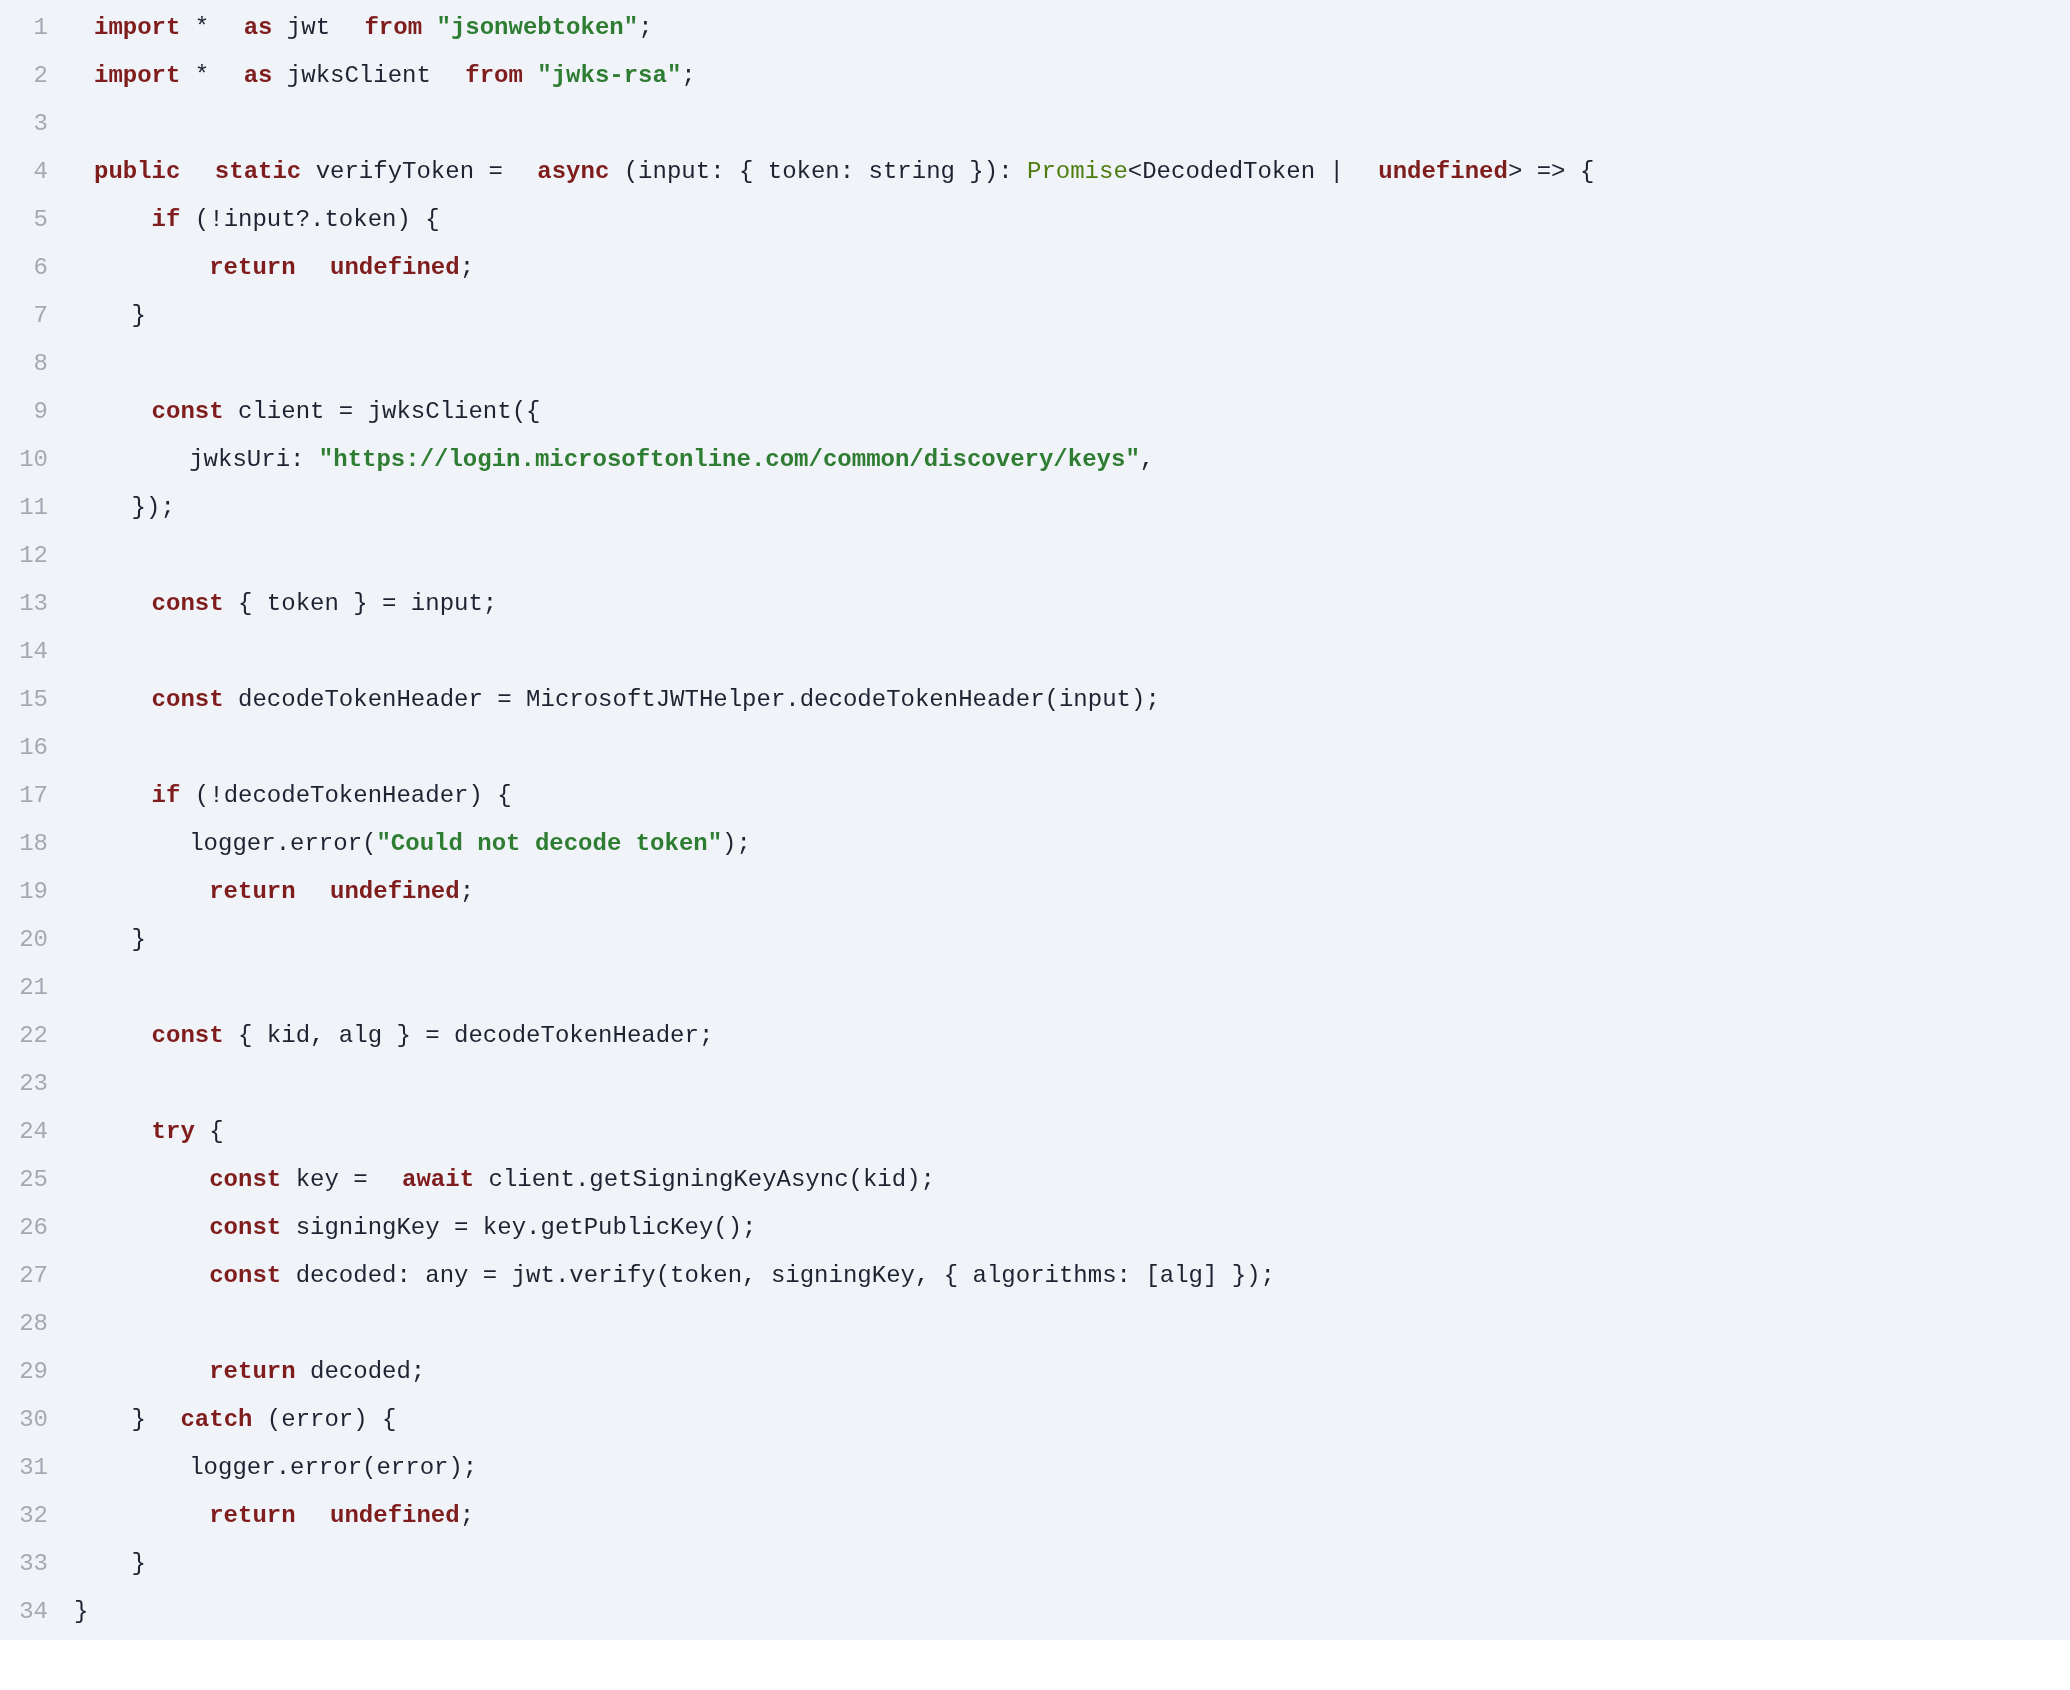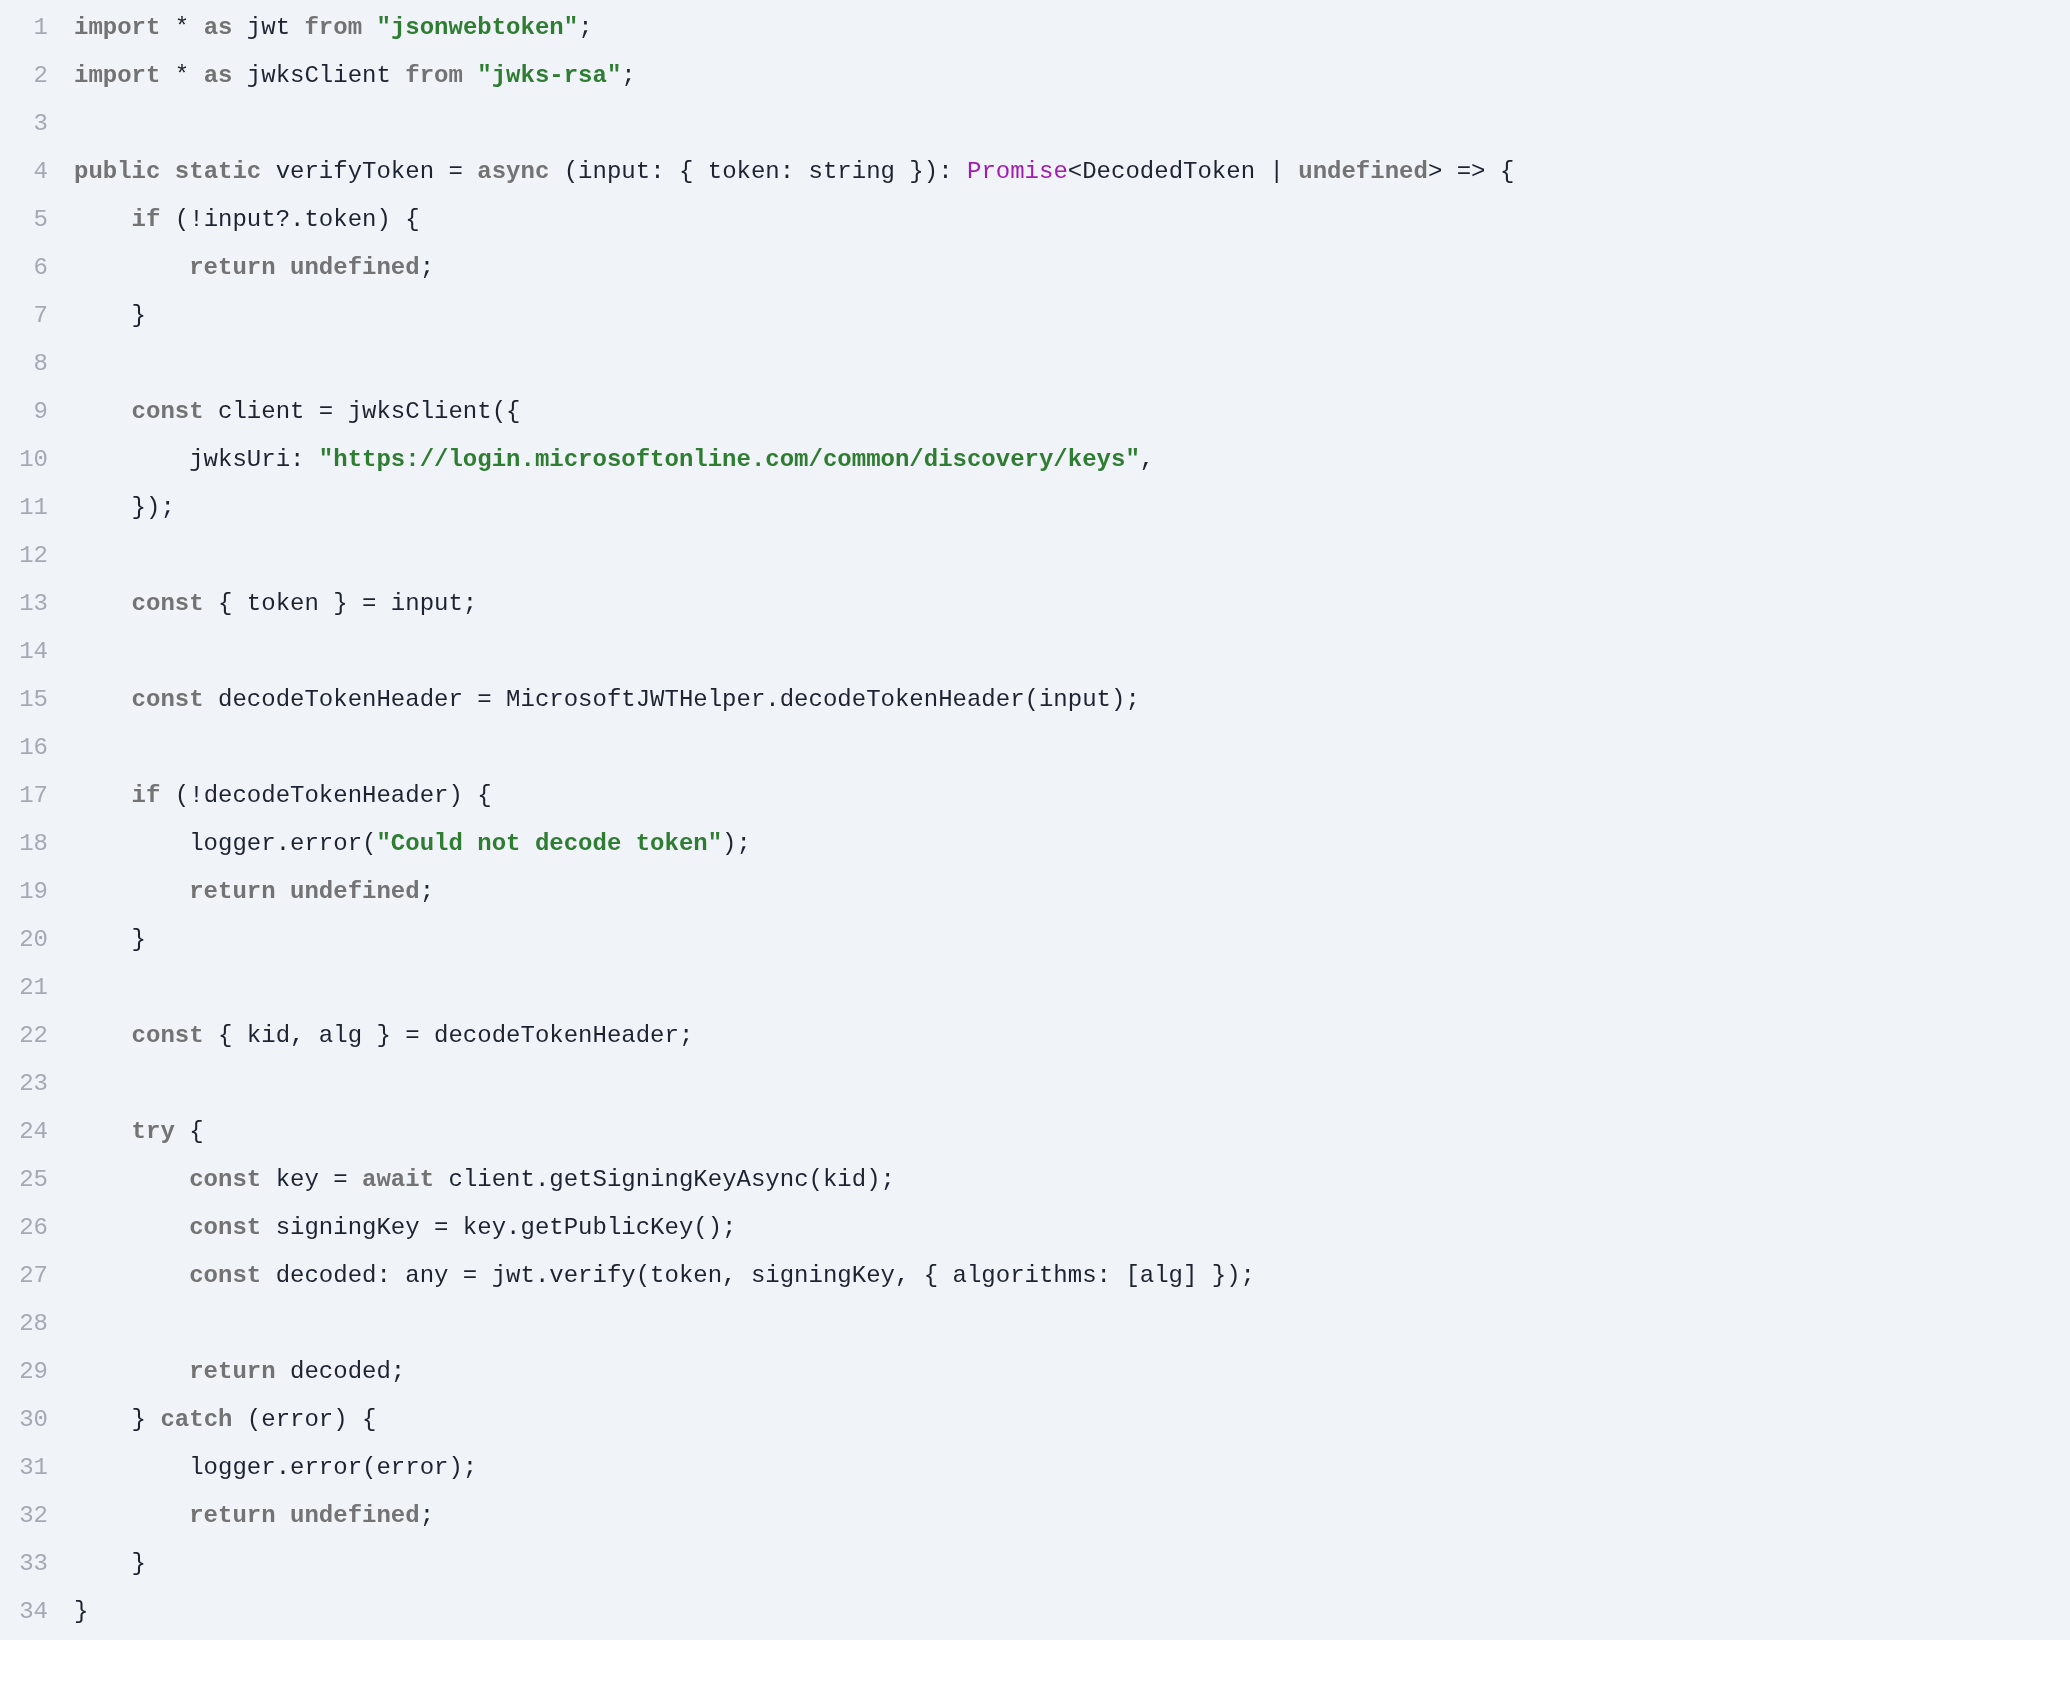--- a/index.html
+++ b/index.html
@@ -28,23 +28,23 @@
     user-select: none;
     min-width: 60px;
     box-sizing: border-box;
   }
   .code {
     padding: 4px 0 4px 14px;
     background: #f0f3f8;
     flex: 1;
   }
   .line { height: 48px; }
-  .tok-kw   { color: #737373; font-weight: 700; }   
+  .tok-kw   { color: #7f1d1d; font-weight: 700; margin-left: 20px; }   
   .tok-str  { color: #2e7d32; font-weight: 700; }   
-  .tok-type { color: #a21caf; }                     
+  .tok-type { color: #4d7c0f; }                     
   .tok-plain{ color: #1d2330; }                     
 </style>
 </head>
 <body>
 
 <div class="code-block">
   <div class="gutter" id="gutter"><div class="line">1</div><div class="line">2</div><div class="line">3</div><div class="line">4</div><div class="line">5</div><div class="line">6</div><div class="line">7</div><div class="line">8</div><div class="line">9</div><div class="line">10</div><div class="line">11</div><div class="line">12</div><div class="line">13</div><div class="line">14</div><div class="line">15</div><div class="line">16</div><div class="line">17</div><div class="line">18</div><div class="line">19</div><div class="line">20</div><div class="line">21</div><div class="line">22</div><div class="line">23</div><div class="line">24</div><div class="line">25</div><div class="line">26</div><div class="line">27</div><div class="line">28</div><div class="line">29</div><div class="line">30</div><div class="line">31</div><div class="line">32</div><div class="line">33</div><div class="line">34</div></div>
   <div class="code" id="code"><div class="line"><span class="tok-kw">import</span><span class="tok-plain"> * </span><span class="tok-kw">as</span><span class="tok-plain"> jwt </span><span class="tok-kw">from</span><span class="tok-plain"> </span><span class="tok-str">"jsonwebtoken"</span><span class="tok-plain">;</span></div><div class="line"><span class="tok-kw">import</span><span class="tok-plain"> * </span><span class="tok-kw">as</span><span class="tok-plain"> jwksClient </span><span class="tok-kw">from</span><span class="tok-plain"> </span><span class="tok-str">"jwks-rsa"</span><span class="tok-plain">;</span></div><div class="line">&nbsp;</div><div class="line"><span class="tok-kw">public</span><span class="tok-plain"> </span><span class="tok-kw">static</span><span class="tok-plain"> verifyToken = </span><span class="tok-kw">async</span><span class="tok-plain"> (input: { token: string }): </span><span class="tok-type">Promise</span><span class="tok-plain">&lt;DecodedToken | </span><span class="tok-kw">undefined</span><span class="tok-plain">&gt; =&gt; {</span></div><div class="line"><span class="tok-plain">    </span><span class="tok-kw">if</span><span class="tok-plain"> (!input?.token) {</span></div><div class="line"><span class="tok-plain">        </span><span class="tok-kw">return</span><span class="tok-plain"> </span><span class="tok-kw">undefined</span><span class="tok-plain">;</span></div><div class="line"><span class="tok-plain">    }</span></div><div class="line">&nbsp;</div><div class="line"><span class="tok-plain">    </span><span class="tok-kw">const</span><span class="tok-plain"> client = jwksClient({</span></div><div class="line"><span class="tok-plain">        jwksUri: </span><span class="tok-str">"https://login.microsoftonline.com/common/discovery/keys"</span><span class="tok-plain">,</span></div><div class="line"><span class="tok-plain">    });</span></div><div class="line">&nbsp;</div><div class="line"><span class="tok-plain">    </span><span class="tok-kw">const</span><span class="tok-plain"> { token } = input;</span></div><div class="line">&nbsp;</div><div class="line"><span class="tok-plain">    </span><span class="tok-kw">const</span><span class="tok-plain"> decodeTokenHeader = MicrosoftJWTHelper.decodeTokenHeader(input);</span></div><div class="line">&nbsp;</div><div class="line"><span class="tok-plain">    </span><span class="tok-kw">if</span><span class="tok-plain"> (!decodeTokenHeader) {</span></div><div class="line"><span class="tok-plain">        logger.error(</span><span class="tok-str">"Could not decode token"</span><span class="tok-plain">);</span></div><div class="line"><span class="tok-plain">        </span><span class="tok-kw">return</span><span class="tok-plain"> </span><span class="tok-kw">undefined</span><span class="tok-plain">;</span></div><div class="line"><span class="tok-plain">    }</span></div><div class="line">&nbsp;</div><div class="line"><span class="tok-plain">    </span><span class="tok-kw">const</span><span class="tok-plain"> { kid, alg } = decodeTokenHeader;</span></div><div class="line">&nbsp;</div><div class="line"><span class="tok-plain">    </span><span class="tok-kw">try</span><span class="tok-plain"> {</span></div><div class="line"><span class="tok-plain">        </span><span class="tok-kw">const</span><span class="tok-plain"> key = </span><span class="tok-kw">await</span><span class="tok-plain"> client.getSigningKeyAsync(kid);</span></div><div class="line"><span class="tok-plain">        </span><span class="tok-kw">const</span><span class="tok-plain"> signingKey = key.getPublicKey();</span></div><div class="line"><span class="tok-plain">        </span><span class="tok-kw">const</span><span class="tok-plain"> decoded: any = jwt.verify(token, signingKey, { algorithms: [alg] });</span></div><div class="line">&nbsp;</div><div class="line"><span class="tok-plain">        </span><span class="tok-kw">return</span><span class="tok-plain"> decoded;</span></div><div class="line"><span class="tok-plain">    } </span><span class="tok-kw">catch</span><span class="tok-plain"> (error) {</span></div><div class="line"><span class="tok-plain">        logger.error(error);</span></div><div class="line"><span class="tok-plain">        </span><span class="tok-kw">return</span><span class="tok-plain"> </span><span class="tok-kw">undefined</span><span class="tok-plain">;</span></div><div class="line"><span class="tok-plain">    }</span></div><div class="line"><span class="tok-plain">}</span></div></div>
 </div>
 

